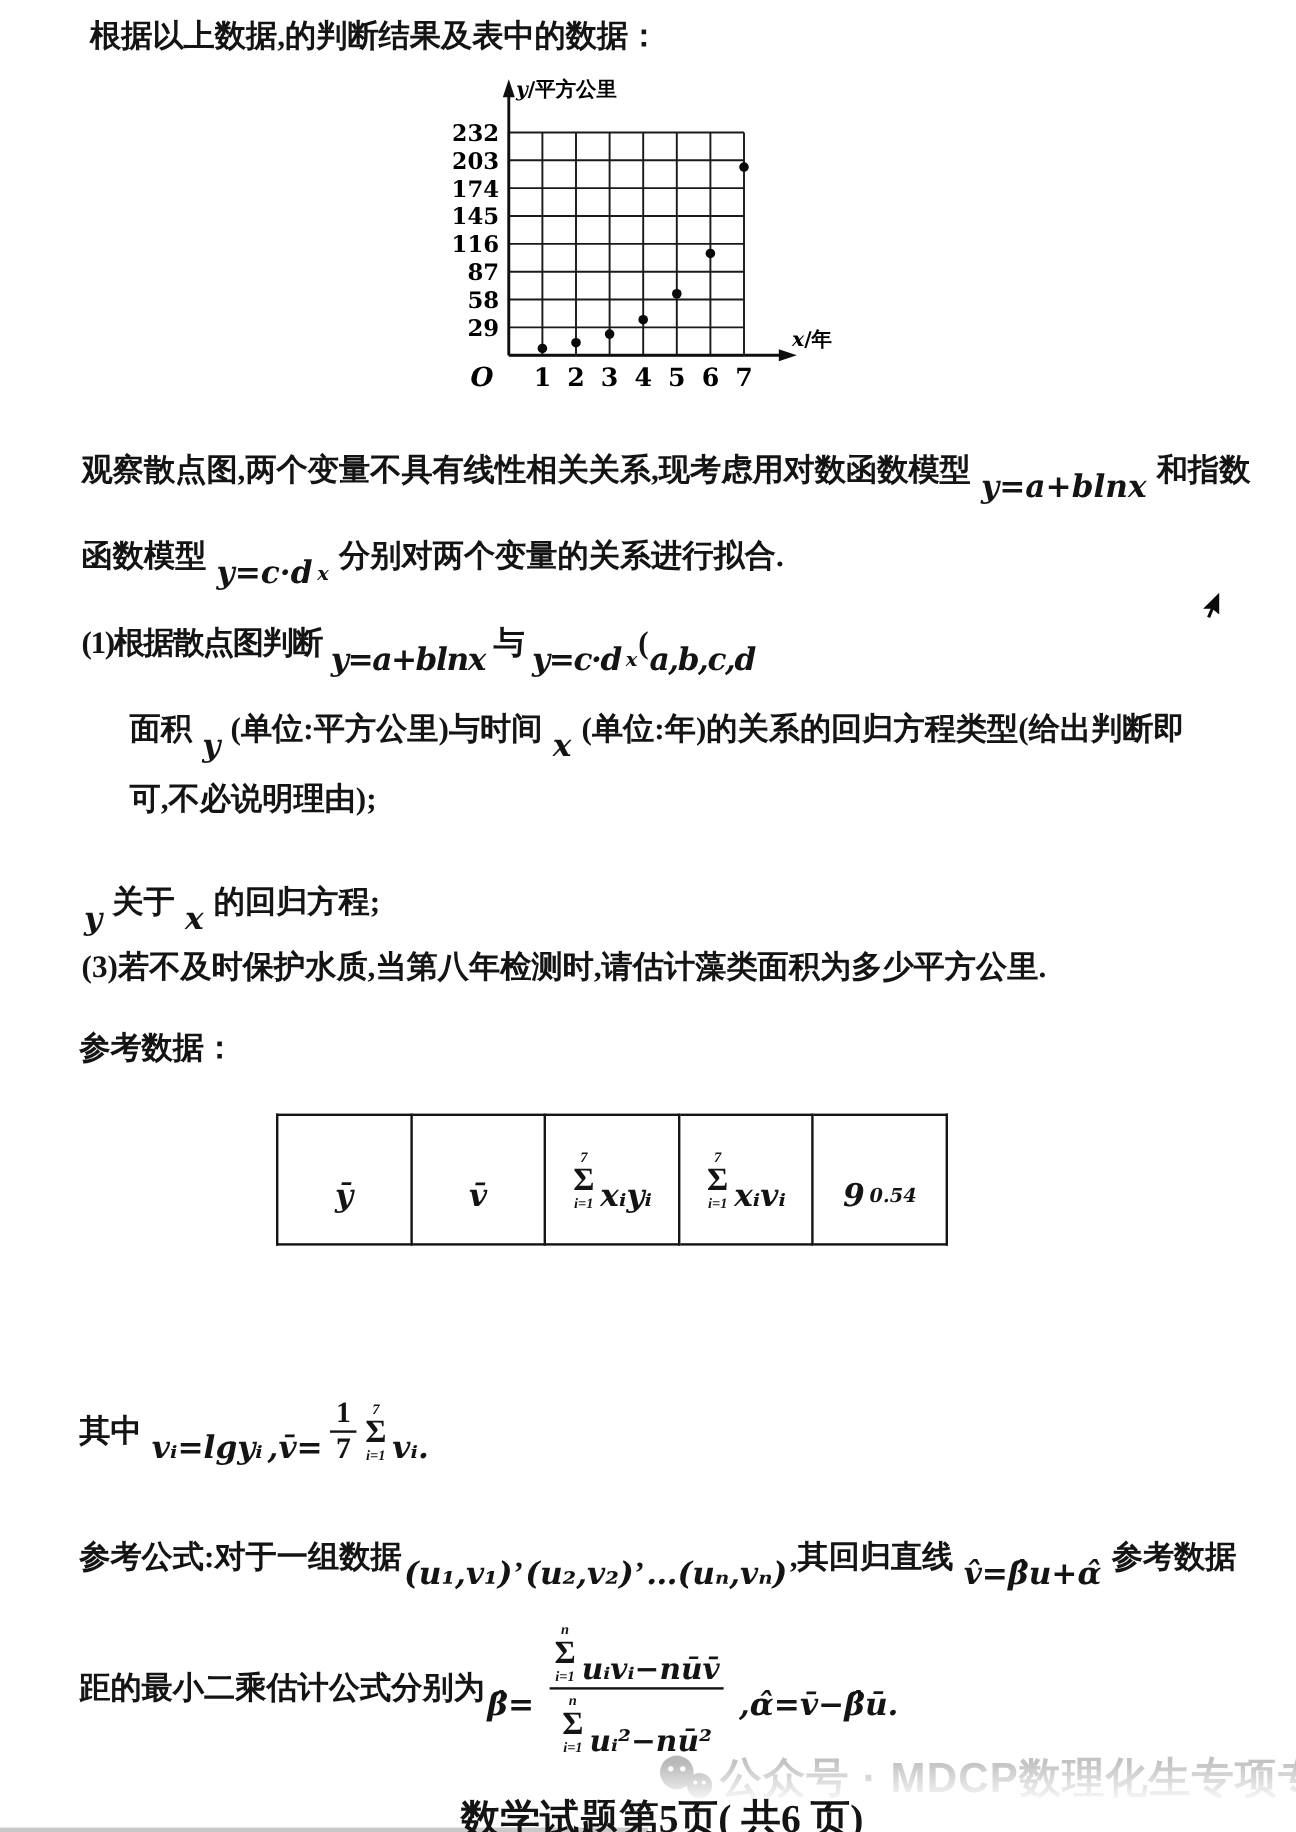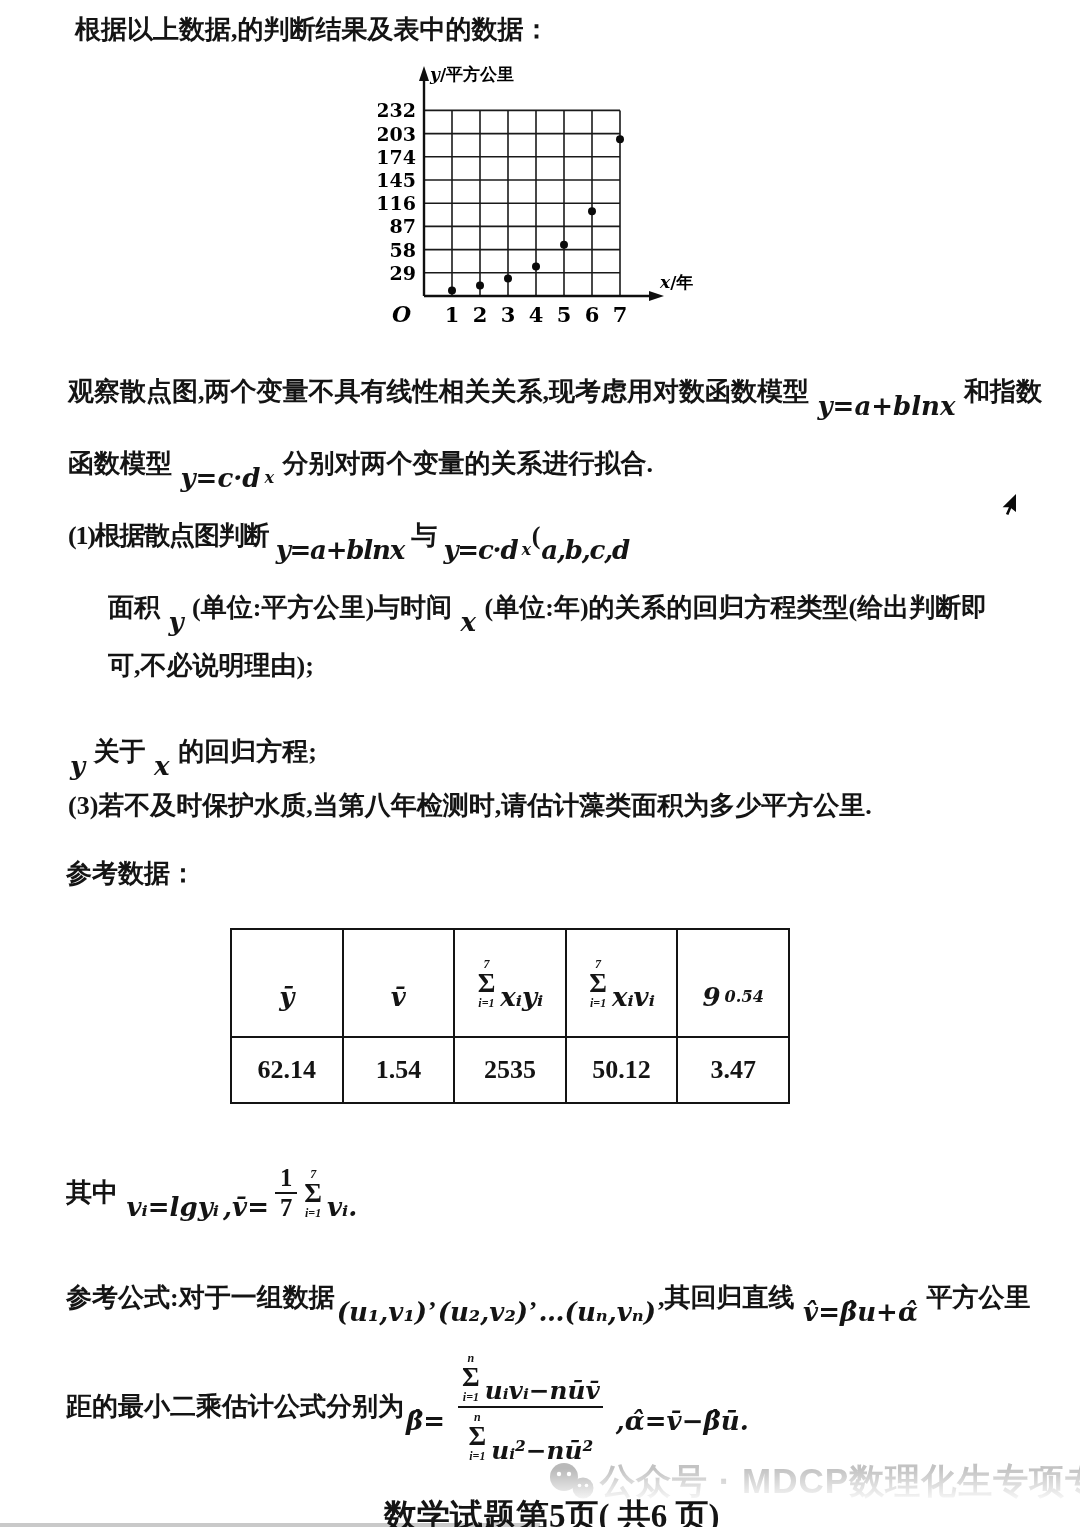--- a/index.html
+++ b/index.html
@@ -189,27 +189,20 @@
             <span class="m">xᵢvᵢ</span>
           </span>
         </th>
     <th>
           <span class="hdr">
             <span class="m">9</span>
             <sup class="m sup">0.54</sup>
           </span>
         </th>
   </tr>
-  <tr>
-    <td>62.14</td>
-    <td>1.54</td>
-    <td>2535</td>
-    <td>50.12</td>
-    <td>3.47</td>
-  </tr>
 </tbody>
   </table>
 
 <div class="line" style="left:66px;top:1158px;height:70px">
     <span class="t">其中 </span>
     <span class="m">vᵢ=lgyᵢ</span>
     <span class="m">,v̄=</span>
     <span class="frac">
       <span class="num t">1</span>
       <span class="den t">7</span>
@@ -223,21 +216,21 @@
   </div>
 <div class="line" style="left:66px;top:1268px">
     <span class="t">参考公式:对于一组数据</span>
     <span class="m">(u₁,v₁)</span>
     <span class="t">,</span>
     <span class="m">(u₂,v₂)</span>
     <span class="t">,</span>
     <span class="m">…(uₙ,vₙ)</span>
     <span class="t">,其回归直线 </span>
     <span class="m">v̂=β̂u+α̂</span>
-    <span class="t"> 平方公里</span>
+    <span class="t"> 参考数据</span>
   </div>
 <div class="line" style="left:66px;top:1348px;height:118px">
     <span class="t">距的最小二乘估计公式分别为</span>
     <span class="m">β̂=</span>
     <span class="frac big">
       <span class="num">
         <span class="sum">
           <span class="lim">n</span>
           <span class="sig">Σ</span>
           <span class="lim">i=1</span>

